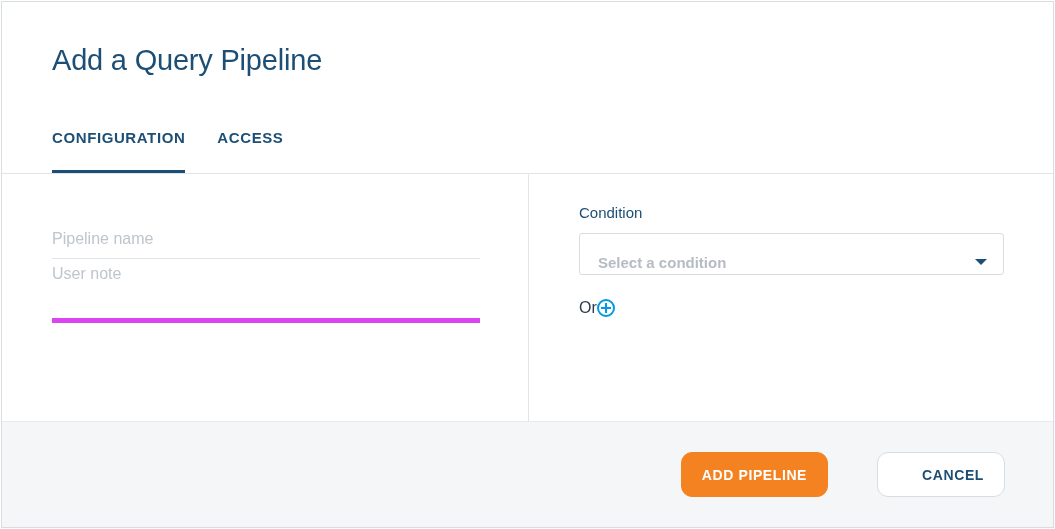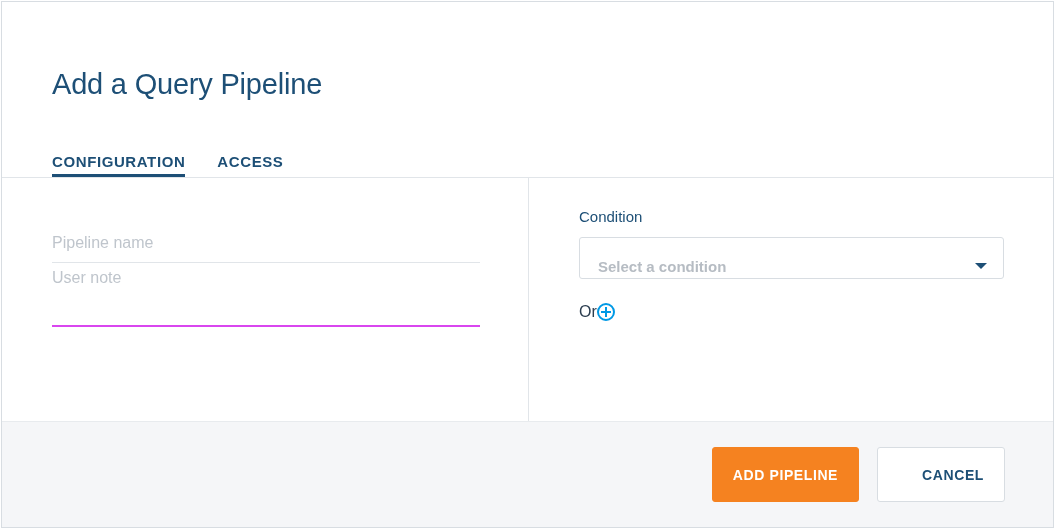--- a/index.html
+++ b/index.html
@@ -24,34 +24,33 @@
       flex-direction: column;
     }
     .modal-header {
       padding: 42px 50px 0 50px;
     }
     .modal-title {
       font-size: 29px;
       font-weight: 400;
       color: #1d4f76;
       letter-spacing: -0.2px;
-      margin-top: 24px;
     }
     .tabs {
       display: flex;
       gap: 32px;
       padding: 0 50px;
       margin-top: 52px;
     }
     .tab {
       font-size: 15px;
       font-weight: 600;
       letter-spacing: 0.6px;
       color: #1d4f76;
-      padding-bottom: 4px;
+      padding-bottom: 24px;
       cursor: pointer;
       border-bottom: 3px solid transparent;
       text-transform: uppercase;
     }
     .tab.active {
       border-bottom-color: #1d4f76;
     }
     .panels {
       display: flex;
       flex: 1 1 auto;
@@ -81,21 +80,21 @@
     .text-field input::placeholder {
       color: #bfc5cc;
       font-weight: 400;
     }
     .user-note-wrap {
       margin-top: 0;
     }
     .user-note-wrap textarea {
       width: 428px;
       border: none;
-      border-bottom: 2px solid #d946ef;
+      border-bottom: 5px solid #d946ef;
       font-size: 16px;
       padding: 6px 0 34px 0;
       outline: none;
       color: #333;
       resize: none;
       background: transparent;
       font-family: inherit;
       height: 64px;
     }
     .user-note-wrap textarea::placeholder {
@@ -177,32 +176,33 @@
       background: #f5f6f8;
       border-top: 1px solid #e8ebee;
       height: 106px;
       display: flex;
       align-items: center;
       justify-content: flex-end;
       padding: 0 48px;
       gap: 18px;
     }
     .btn {
-      height: 55px;
+      height: 45px;
       padding: 0 20px;
       font-size: 14px;
       font-weight: 700;
       letter-spacing: 0.6px;
-      border-radius: 3px;
+      border-radius: 11px;
       cursor: pointer;
       text-transform: uppercase;
       display: inline-flex;
       align-items: center;
       justify-content: center;
       font-family: inherit;
+      margin-left: 31px;
     }
     .btn-primary {
       background: #f58220;
       color: #ffffff;
       border: 1px solid #f58220;
     }
     .btn-secondary {
       background: #ffffff;
       color: #1d4f76;
       border: 1px solid #d8dde2;

